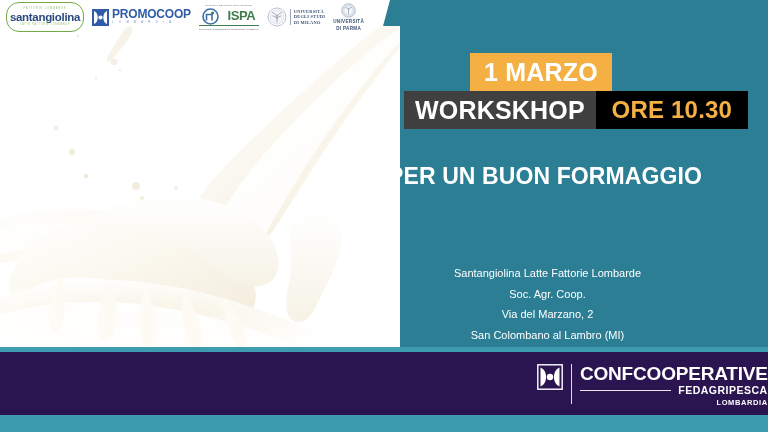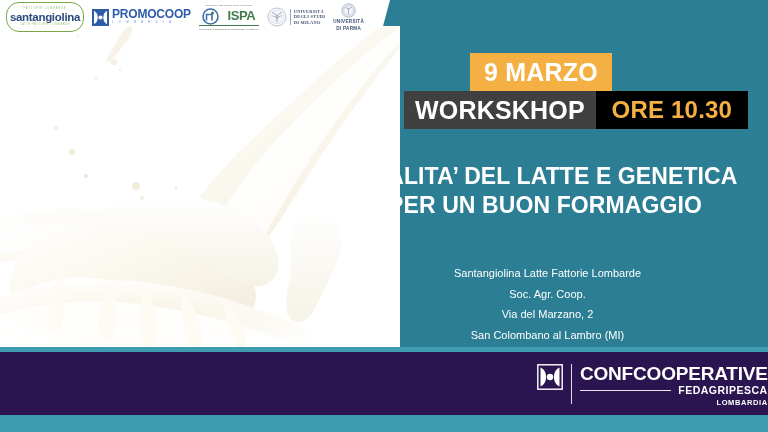--- a/index.html
+++ b/index.html
@@ -337,34 +337,33 @@
                    M7.5,6.4 C8.8,5.2 9.8,4.6 10.6,4.4" fill="none" stroke="#8d99ad" stroke-width=".7" stroke-linecap="round"></path>
         </svg>
       </span>
       <span class="unipr-l1">UNIVERSITÀ</span>
       <span class="unipr-l2">DI PARMA</span>
     </div>
 
   </div>
 
   <div class="banner date-box">
-    <span class="date-text">9 MARZO</span>
+    <span class="date-text">1 MARZO</span>
   </div>
 
   <div class="banner ws-row">
     <div class="ws-box">
       <span class="ws-text">WORKSKHOP</span>
     </div>
     <div class="ore-box">
       <span class="ore-text">ORE 10.30</span>
     </div>
   </div>
 
   <div class="headline">
-    <div class="headline-line">QUALITA’ DEL LATTE E GENETICA</div>
     <div class="headline-line">PER UN BUON FORMAGGIO</div>
   </div>
 
   <div class="venue">
     <div class="venue-line">Santangiolina Latte Fattorie Lombarde</div>
     <div class="venue-line">Soc. Agr. Coop.</div>
     <div class="venue-line">Via del Marzano, 2</div>
     <div class="venue-line">San Colombano al Lambro (MI)</div>
   </div>
 

